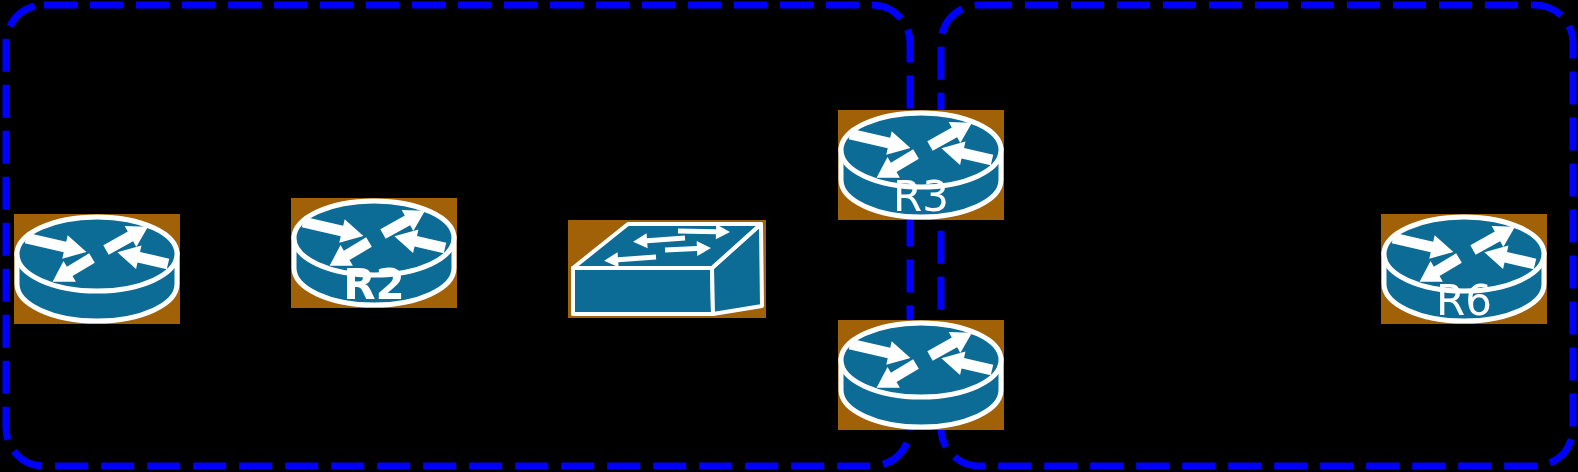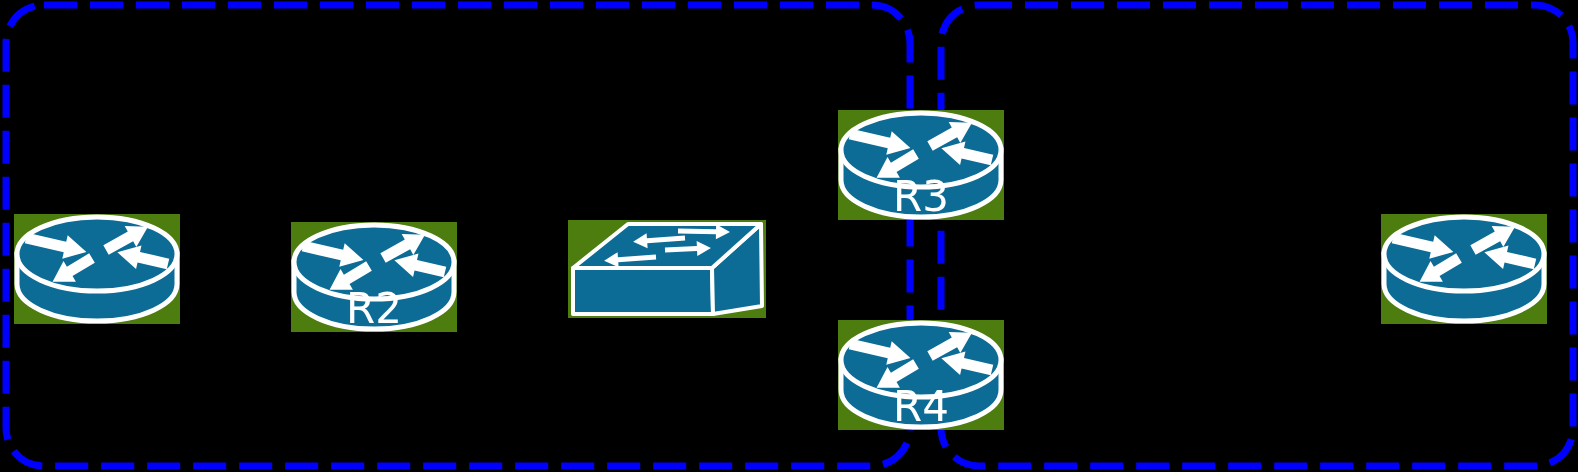--- a/index.html
+++ b/index.html
@@ -23,21 +23,21 @@
     height: 472px;
   }
   .area-rect {
     fill: none;
     stroke: var(--area-border, #0000ff);
     stroke-width: 7;
     stroke-dasharray: 33 13;
   }
   .node {
     position: absolute;
-    background: #4d7c0f; 
+    background: #a16207; 
   }
   .node .icon {
     position: absolute;
     left: 0;
     top: 0;
     width: 100%;
     height: 100%;
     display: block;
   }
   .node-label {
@@ -113,21 +113,21 @@
     <rect class="area-rect" x="6" y="5" width="904" height="461" rx="38" ry="38"></rect>
     <rect class="area-rect" x="941" y="5" width="632" height="461" rx="38" ry="38"></rect>
   </svg>
 
   <div class="node" style="left:14px; top:214px; width:166px; height:110px;">
     <svg class="icon" viewBox="0 0 166 110">
       <use href="#router-symbol"></use>
     </svg>
   </div>
 
-  <div class="node" style="left:291px; top:222px; width:166px; height:110px;">
+  <div class="node" style="left:291px; top:198px; width:166px; height:110px;font-weight:bold;">
     <svg class="icon" viewBox="0 0 166 110">
       <use href="#router-symbol"></use>
     </svg>
     <div class="node-label">R2</div>
   </div>
 
   <div class="node" style="left:568px; top:220px; width:198px; height:98px;">
     <svg class="icon" viewBox="0 0 198 98">
       <use href="#switch-symbol"></use>
     </svg>
@@ -137,23 +137,23 @@
     <svg class="icon" viewBox="0 0 166 110">
       <use href="#router-symbol"></use>
     </svg>
     <div class="node-label">R3</div>
   </div>
 
   <div class="node" style="left:838px; top:320px; width:166px; height:110px;">
     <svg class="icon" viewBox="0 0 166 110">
       <use href="#router-symbol"></use>
     </svg>
-    <div class="node-label">R4</div>
   </div>
 
 
   <div class="node" style="left:1381px; top:214px; width:166px; height:110px;">
     <svg class="icon" viewBox="0 0 166 110">
       <use href="#router-symbol"></use>
     </svg>
+    <div class="node-label">R6</div>
   </div>
 
 </div>
 
 </body></html>

